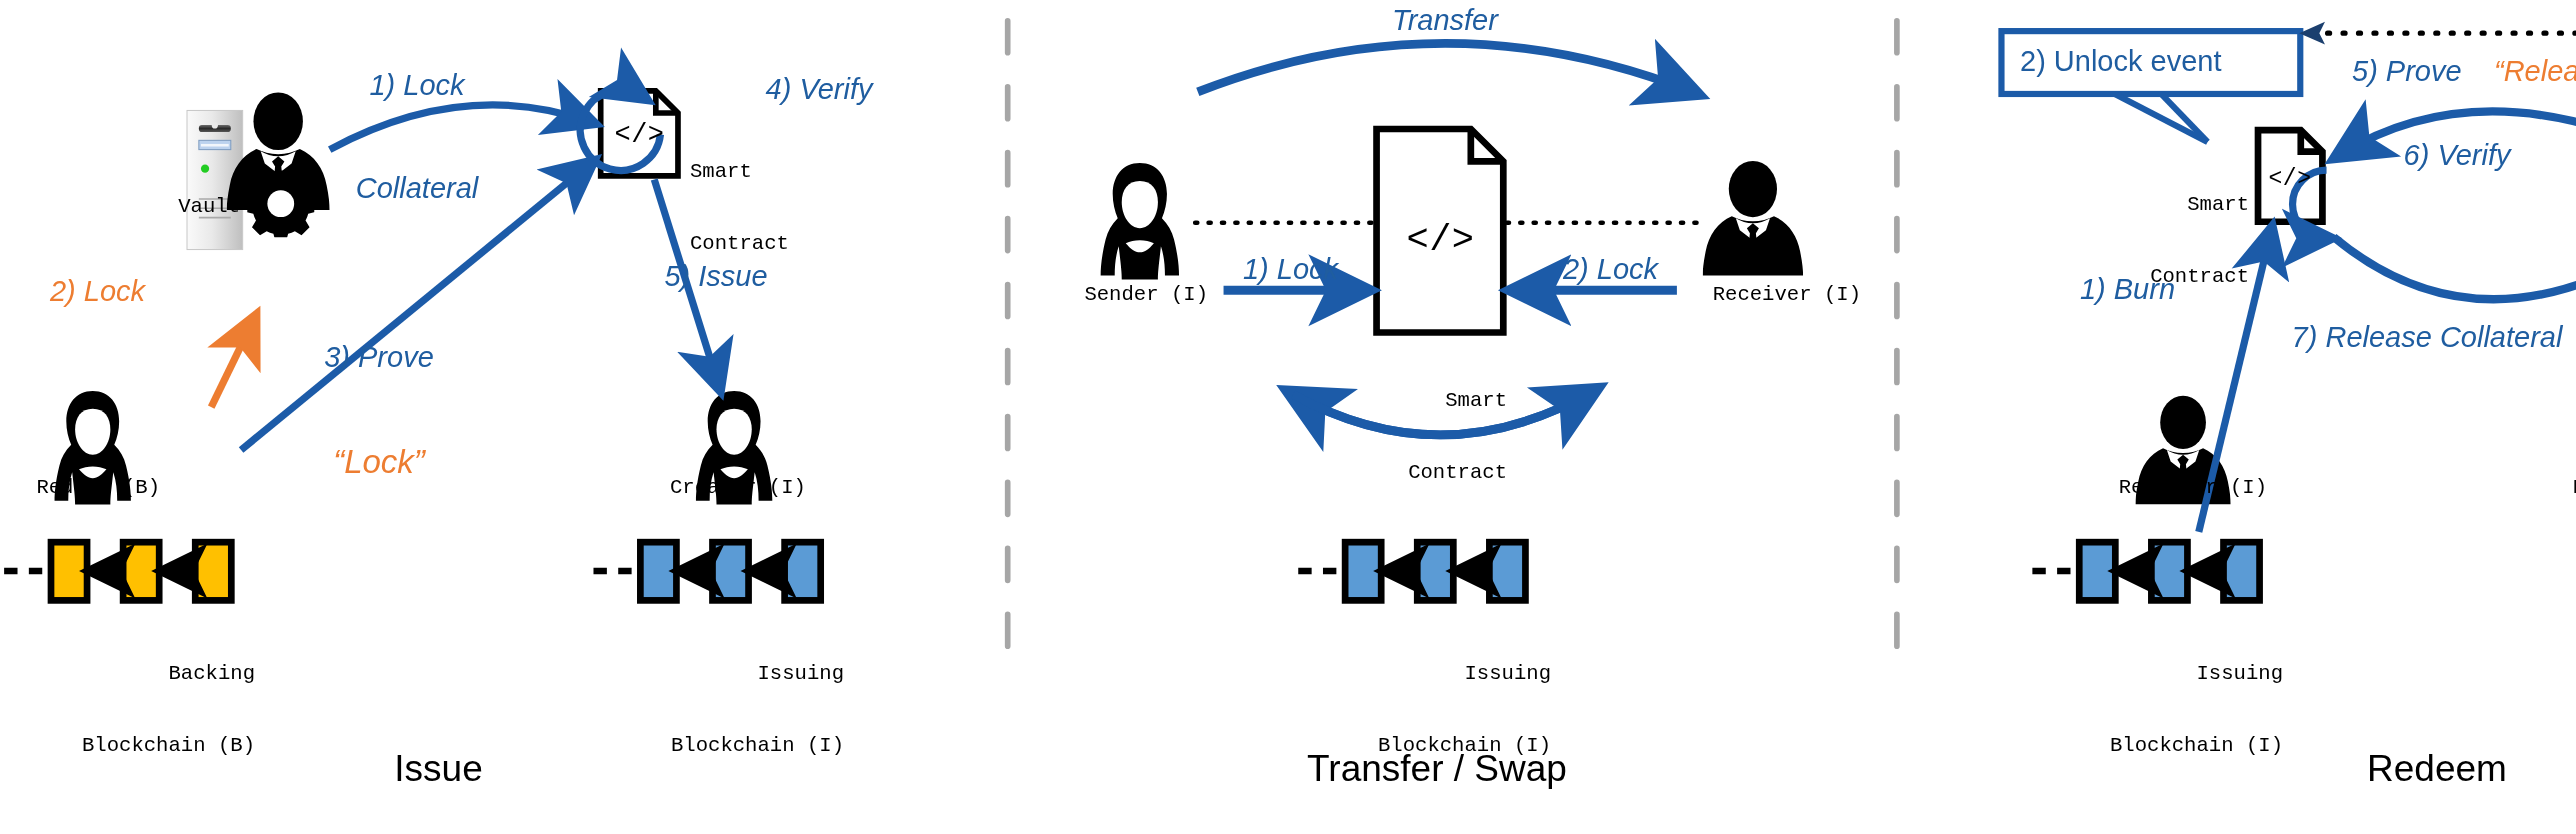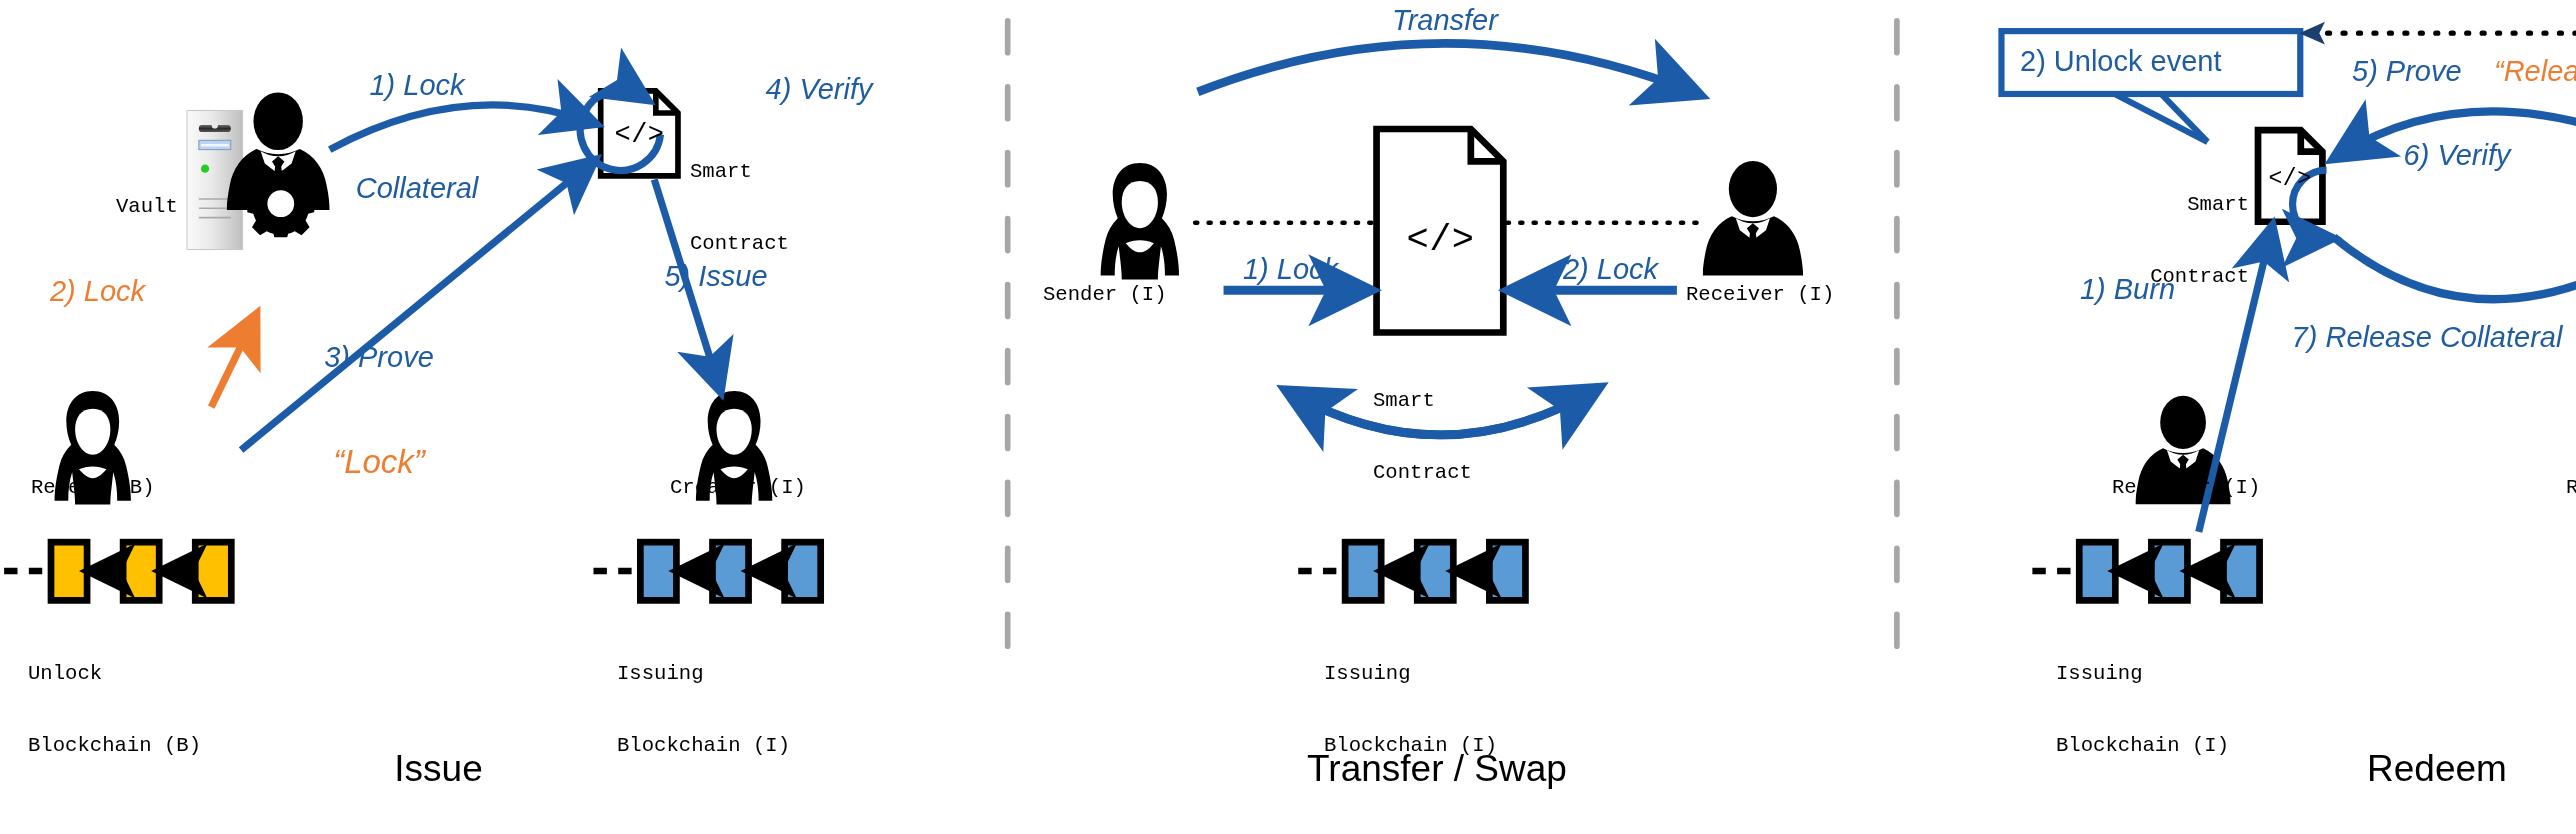--- a/index.html
+++ b/index.html
@@ -1,21 +1,21 @@
 <!DOCTYPE html>
 <html style="font-size:8.2px"><head>
 <meta charset="utf-8">
 <style>
   html,body{margin:0;padding:0;background:#ffffff;}
   body{width:2970px;height:835px;position:relative;overflow:hidden;
        font-family:"Liberation Sans", sans-serif;color:#000;}
   .stage{position:absolute;left:0;top:0;width:2970px;height:835px;}
   svg.layer{position:absolute;left:0;top:0;width:2970px;height:835px;overflow:visible;}
   .lbl{position:absolute;white-space:pre;line-height:1.18;}
-  .mono{font-family:"Liberation Mono","DejaVu Sans Mono",monospace;font-size:20.6px;color:#000;text-align:left;}
+  .mono{font-family:"Liberation Mono","DejaVu Sans Mono",monospace;font-size:20.6px;color:#000;text-align:right;}
   .step{font-family:"Liberation Sans",sans-serif;font-style:italic;font-weight:400;font-size:29px;color:#1F5DA0;text-align:center;}
   .step.orange{color:#ED7D31;}
   .callout-txt{font-family:"Liberation Sans",sans-serif;font-style:normal;font-size:29px;color:#1F5DA0;white-space:nowrap;}
   .panel-title{font-family:"Liberation Sans",sans-serif;font-size:37px;color:#000;text-align:center;}
   .codeglyph{font-family:"Liberation Mono","DejaVu Sans Mono",monospace;font-size:27px;color:#000;text-align:center;letter-spacing:0.5px;}
 </style>
 </head>
 <body>
 
 <div class="stage">
@@ -254,21 +254,21 @@
   <div>3) Prove</div>
   <div class="step orange" style="font-size:33px;">“Lock”</div>
 </div>
 
 <div class="lbl step" style="left:631px;top:259px;width:170px;">5) Issue</div>
 
 <div class="lbl mono" style="left:31px;top:476px;width:129px;">Redeem (B)</div>
 <div class="lbl mono" style="left:670px;top:476px;width:129px;">Creator (I)</div>
 
 <div class="lbl mono" style="left:28px;top:613px;width:227px;">
-  <div>Unlock</div>
+  <div>Backing</div>
   <div>Blockchain (B)</div>
 </div>
 <div class="lbl mono" style="left:617px;top:613px;width:227px;">
   <div>Issuing</div>
   <div>Blockchain (I)</div>
 </div>
 
 <div class="lbl panel-title" style="left:289px;top:747px;width:299px;">Issue</div>
 
 <div class="lbl step" style="left:1347px;top:2.6px;width:196px;">Transfer</div>

